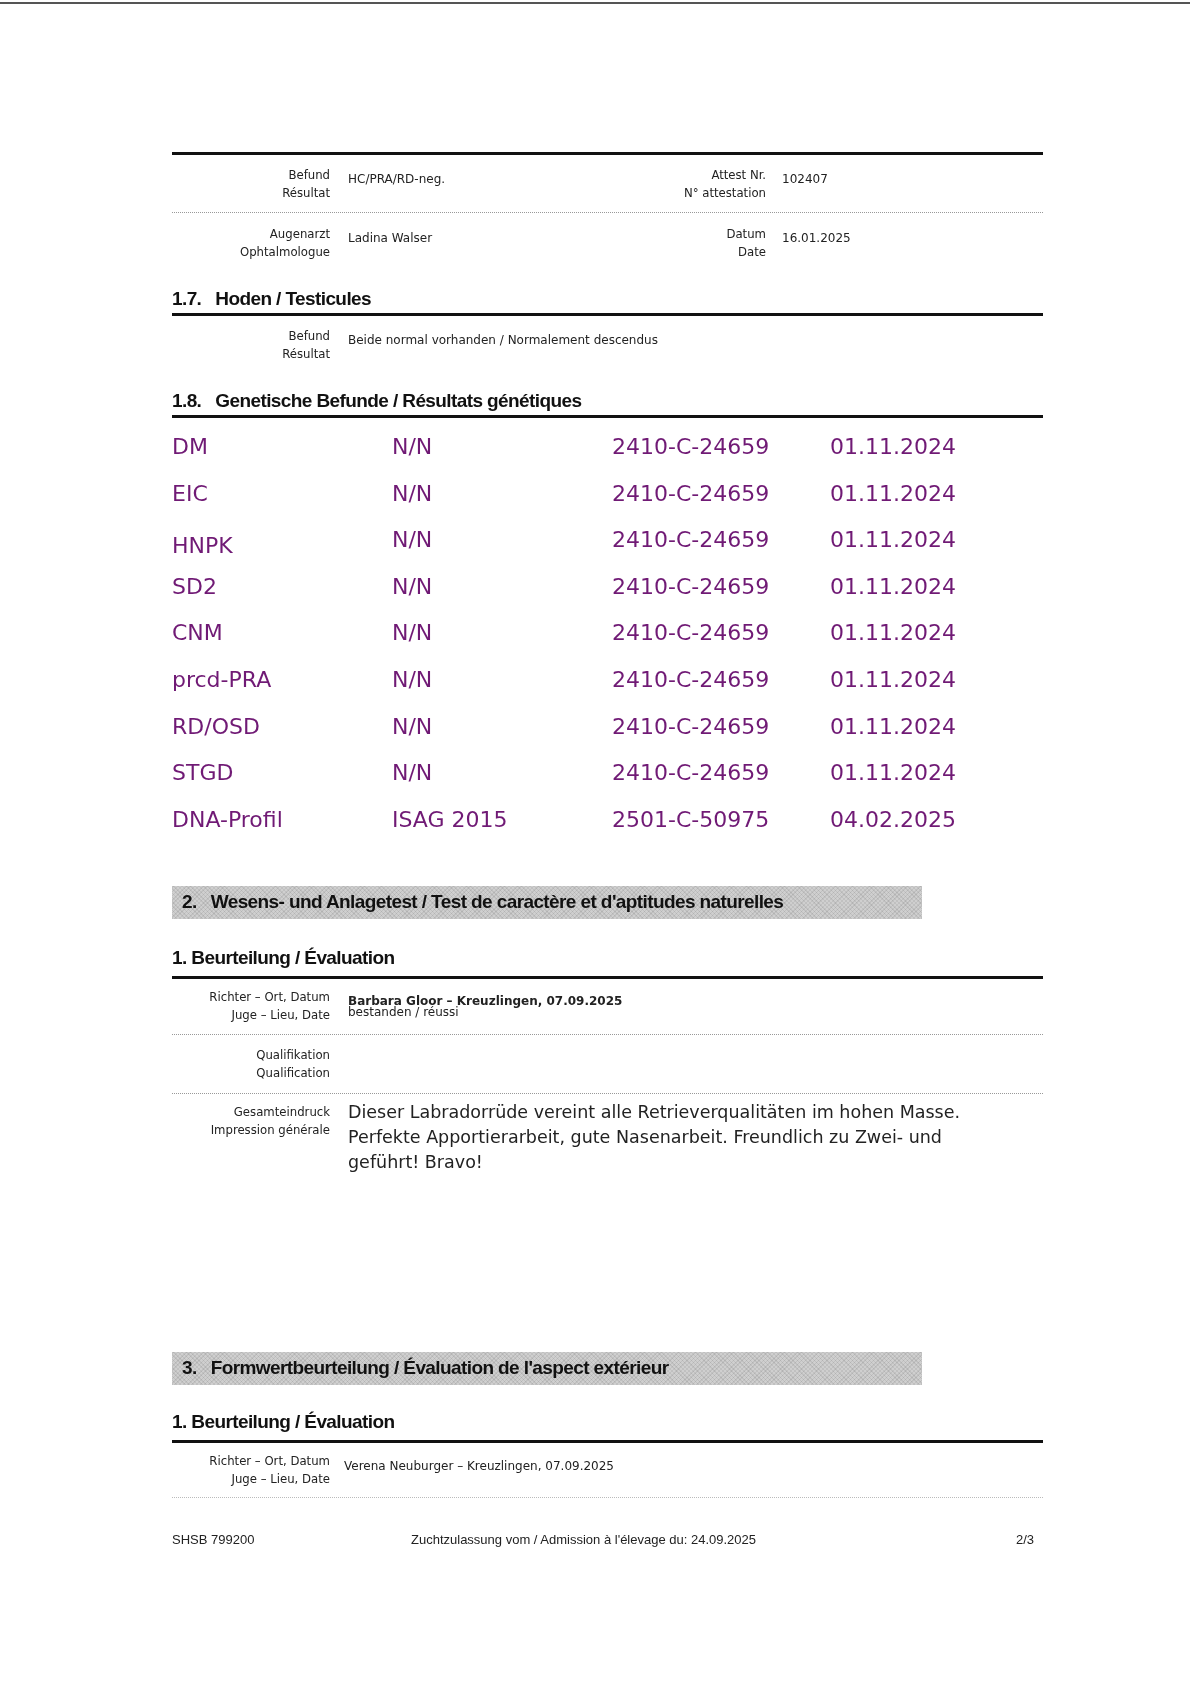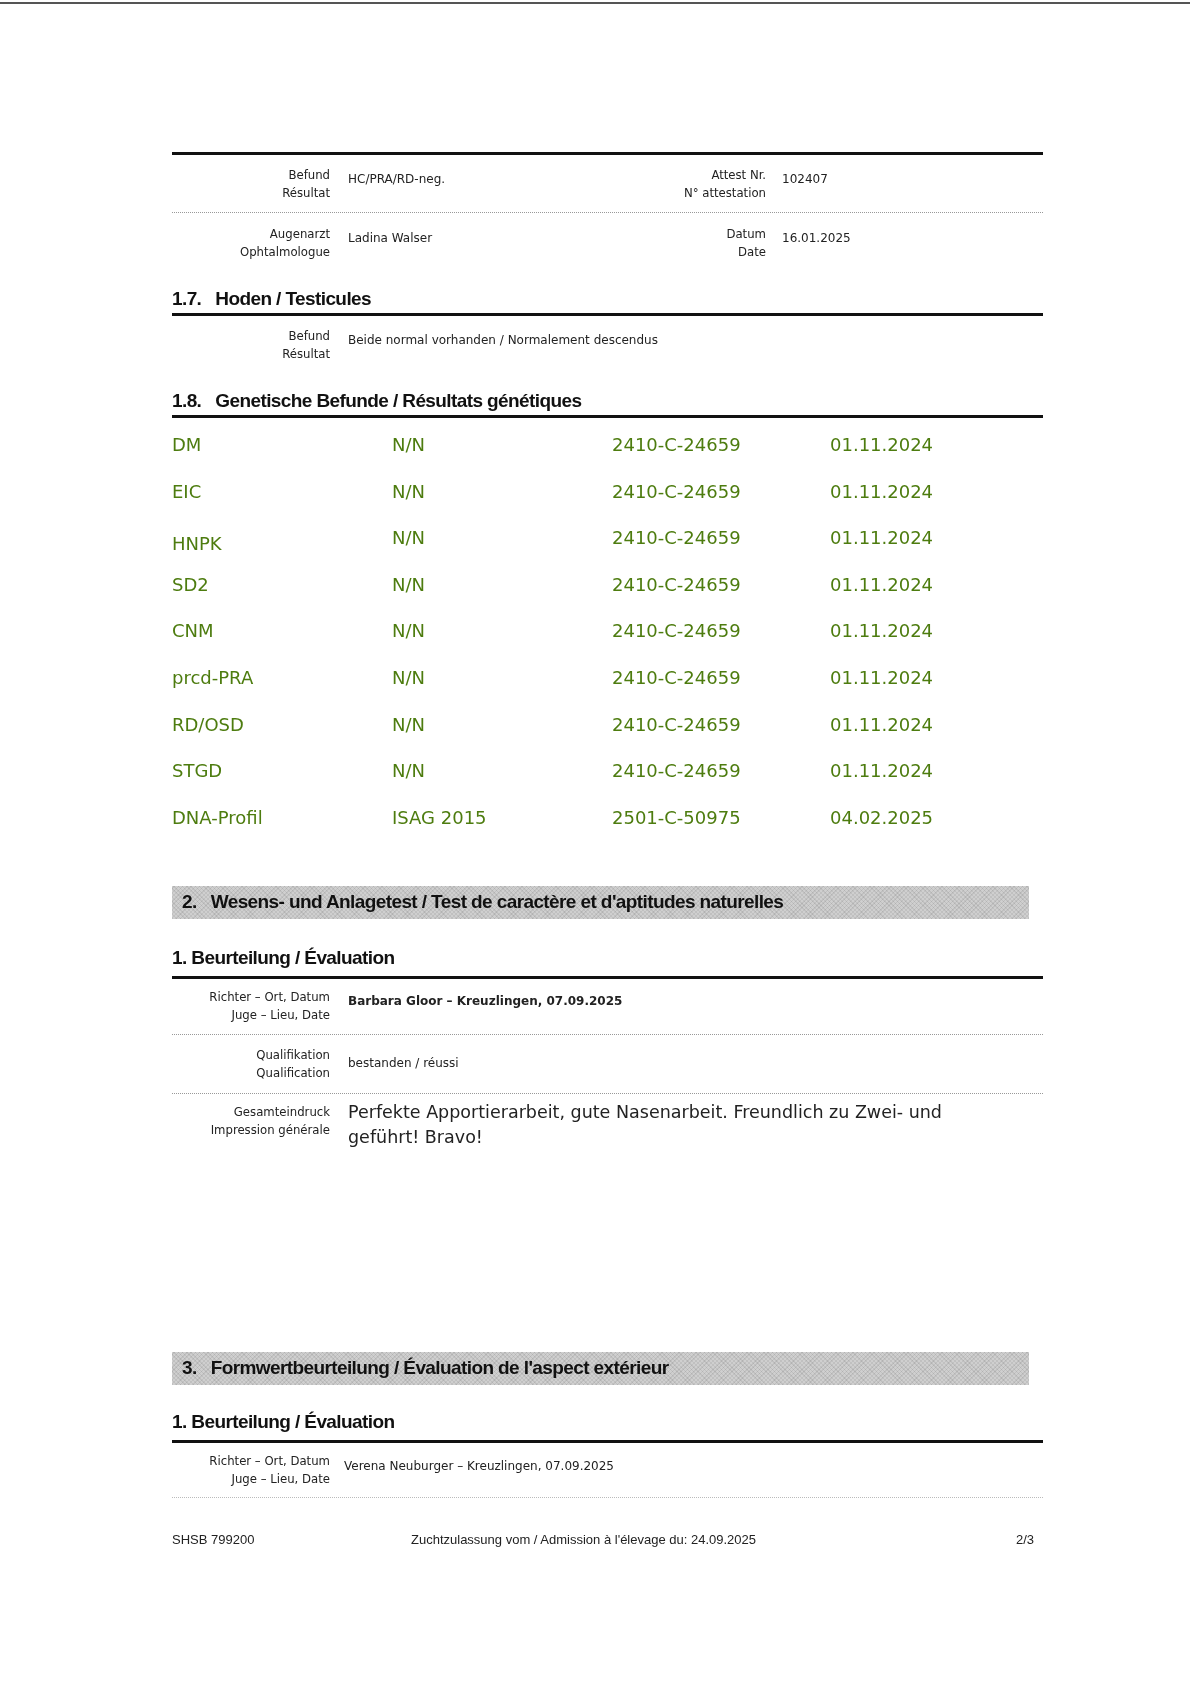--- a/index.html
+++ b/index.html
@@ -5,27 +5,27 @@
   html, body { margin:0; padding:0; background:#ffffff; }
   body { width:1190px; height:1684px; position:relative; overflow:hidden;
          font-family:"DejaVu Sans", sans-serif; color:#111; }
   .abs { position:absolute; }
   .toprule { left:0; top:2px; width:1190px; height:2px; background:#555; }
   .rule { left:172px; width:871px; height:3px; background:#111; }
   .dots { left:172px; width:871px; height:0; border-top:1px dotted #999; }
   .lbl { font-family:"DejaVu Sans Condensed","DejaVu Sans", sans-serif; font-size:13px; line-height:18px; text-align:right; color:#222; }
   .val { font-size:12px; color:#222; white-space:nowrap; }
   .h { font-family:"Liberation Sans", sans-serif; font-weight:bold; font-size:19px; letter-spacing:-0.6px; color:#111; white-space:nowrap; }
-  .banner { left:172px; width:857px; height:33px;
+  .banner { left:172px; width:750px; height:33px;
             background:
               repeating-linear-gradient(45deg, rgba(0,0,0,0.07) 0 1px, transparent 1px 3px),
               repeating-linear-gradient(-45deg, rgba(0,0,0,0.07) 0 1px, transparent 1px 3px),
               #cfcfcf; }
   .banner span { position:absolute; left:10px; top:5px; }
-  .gcell { font-size:18px; color:#4d7c0f; white-space:nowrap; }
+  .gcell { font-size:22px; color:#701a75; white-space:nowrap; }
   .para { font-size:17.5px; line-height:25px; color:#222; width:700px; }
   .foot { font-family:"Liberation Sans", sans-serif; font-size:13px; color:#222; white-space:nowrap; }
 </style>
 </head>
 <body>
 
 <div class="abs toprule"></div>
 
 <div class="abs rule" style="top:152px;"></div>
 
@@ -117,29 +117,30 @@
   <div>Juge – Lieu, Date</div>
 </div>
 <div class="abs val" style="left:348px; top:994px;font-weight:bold;">Barbara Gloor –  Kreuzlingen, 07.09.2025</div>
 
 <div class="abs dots" style="top:1034px;"></div>
 
 <div class="abs lbl" style="left:150px; width:180px; top:1046px;">
   <div>Qualifikation</div>
   <div>Qualification</div>
 </div>
-<div class="abs val" style="left:348px; top:1056px;">bestanden / réussi</div>
+<div class="abs val" style="left:348px; top:1005px;">bestanden / réussi</div>
 
 <div class="abs dots" style="top:1093px;"></div>
 
 <div class="abs lbl" style="left:150px; width:180px; top:1103px;">
   <div>Gesamteindruck</div>
   <div>Impression générale</div>
 </div>
 <div class="abs para" style="left:348px; top:1100px;">
+  <div>Dieser Labradorrüde vereint alle Retrieverqualitäten im hohen Masse.</div>
   <div>Perfekte Apportierarbeit, gute Nasenarbeit. Freundlich zu Zwei- und</div>
   <div>geführt! Bravo!</div>
 </div>
 
 <div class="abs banner" style="top:1352px;">
   <span class="h" style="white-space:pre;">3.   Formwertbeurteilung / Évaluation de l'aspect extérieur</span>
 </div>
 
 <div class="abs h" style="left:172px; top:1411px;">1. Beurteilung / Évaluation</div>
 <div class="abs rule" style="top:1440px;"></div>

